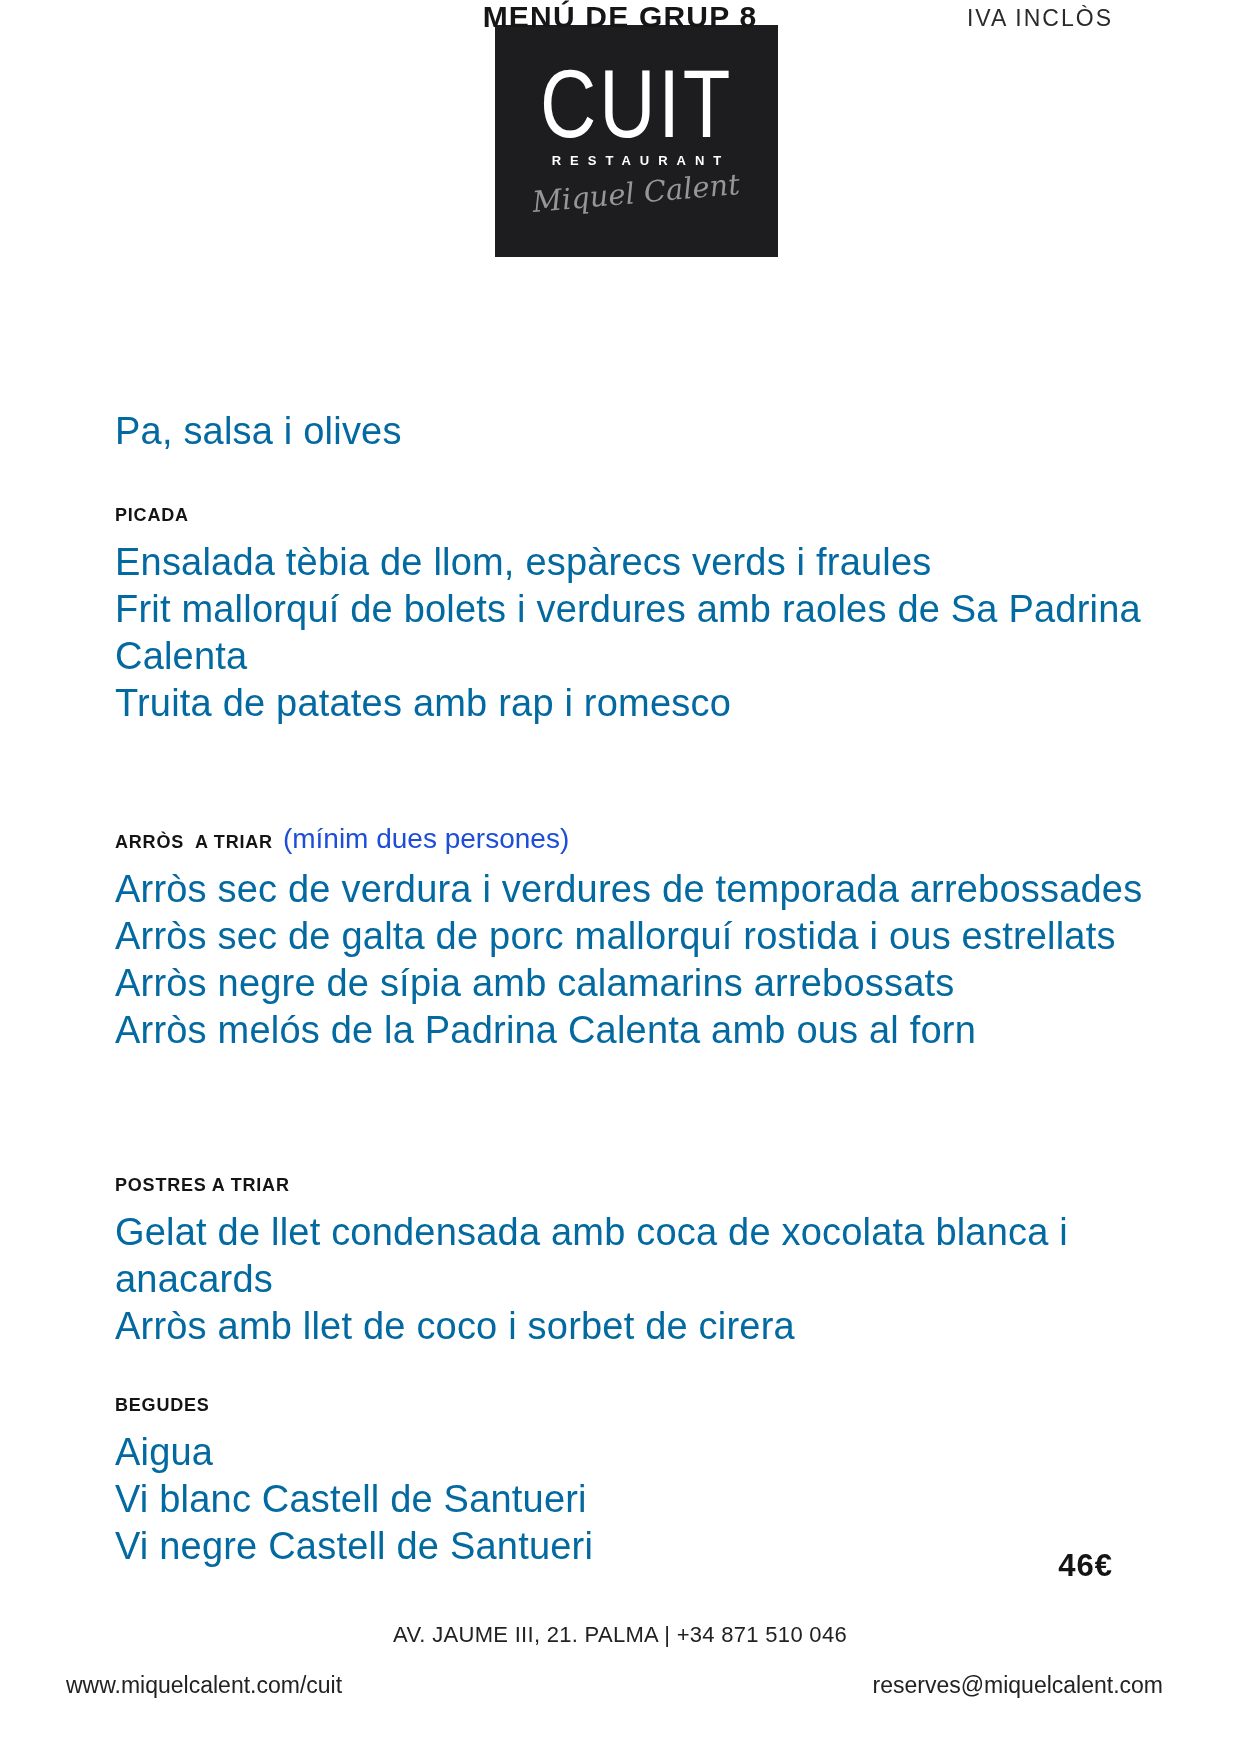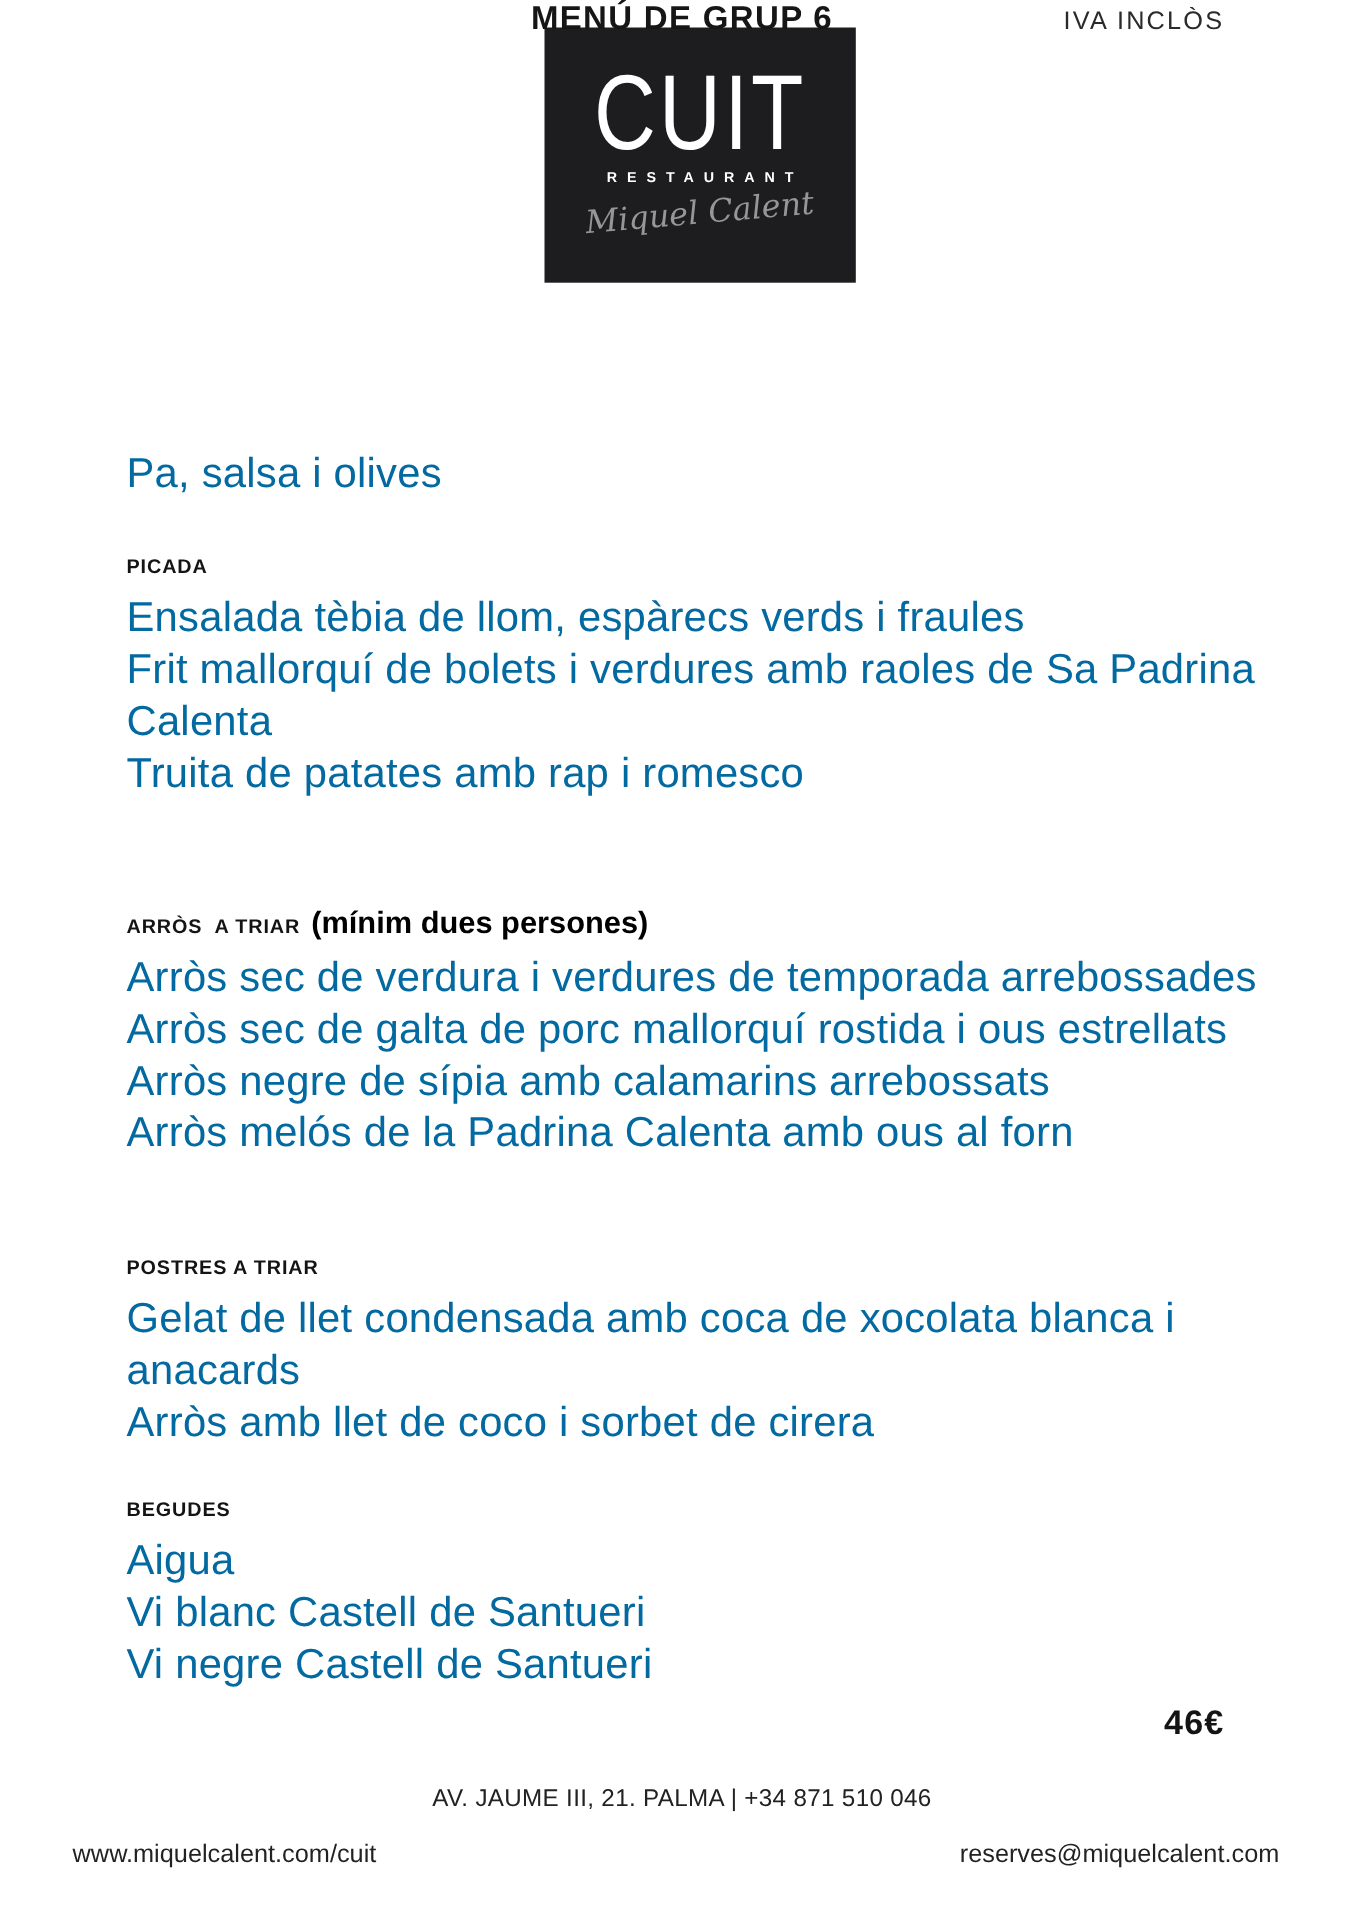--- a/index.html
+++ b/index.html
@@ -26,24 +26,24 @@
               letter-spacing:2px; color:#2a2a2a; }
 
   
   .menu { position:absolute; left:115px; top:408px; right:40px; }
   .menu-item, .intro-item { font-size:38px; font-weight:400; line-height:47px;
                             letter-spacing:0.2px; color:#0369a1; }
   .section { }
   .section-heading-line { display:flex; align-items:baseline; gap:10px; line-height:47px; }
   .section-heading { font-size:18px; font-weight:800; letter-spacing:0.8px;
                      color:#141414; white-space:pre-wrap; }
-  .section-note { font-size:28px; font-weight:700; color:#000000; }
+  .section-note { font-size:28px; font-weight:400; color:#1d4ed8; }
   .section-picada  { margin-top:37px; }
   .section-arros   { margin-top:88px; }
-  .section-postres { margin-top:75px; }
+  .section-postres { margin-top:108px; }
   .section-begudes { margin-top:32px; }
 
   
   .price { position:absolute; right:127px; top:1548px; font-size:31px; font-weight:800;
            letter-spacing:1px; color:#141414; }
 
   
   .footer-address { position:absolute; left:0; right:0; top:1622px; text-align:center;
                     font-size:22px; font-weight:400; letter-spacing:0.3px; color:#222222; }
   .footer-bottom { position:absolute; left:66px; right:77px; top:1660px;
@@ -55,21 +55,21 @@
 
 <div class="page">
 
   <div class="logo">
     <div><span class="logo-name">CUIT</span></div>
     <div class="logo-sub">RESTAURANT</div>
     <div><span class="logo-signature">Miquel Calent</span></div>
   </div>
 
   <div class="header-row">
-    <div class="menu-title">MENÚ DE GRUP 6</div>
+    <div class="menu-title">MENÚ DE GRUP 8</div>
     <div class="tax-note">IVA INCLÒS</div>
   </div>
 
   <div class="menu">
 
     <div class="intro-item">Pa, salsa i olives</div>
 
     <div class="section section-picada">
       <div class="section-heading-line">
         <span class="section-heading">PICADA</span>

